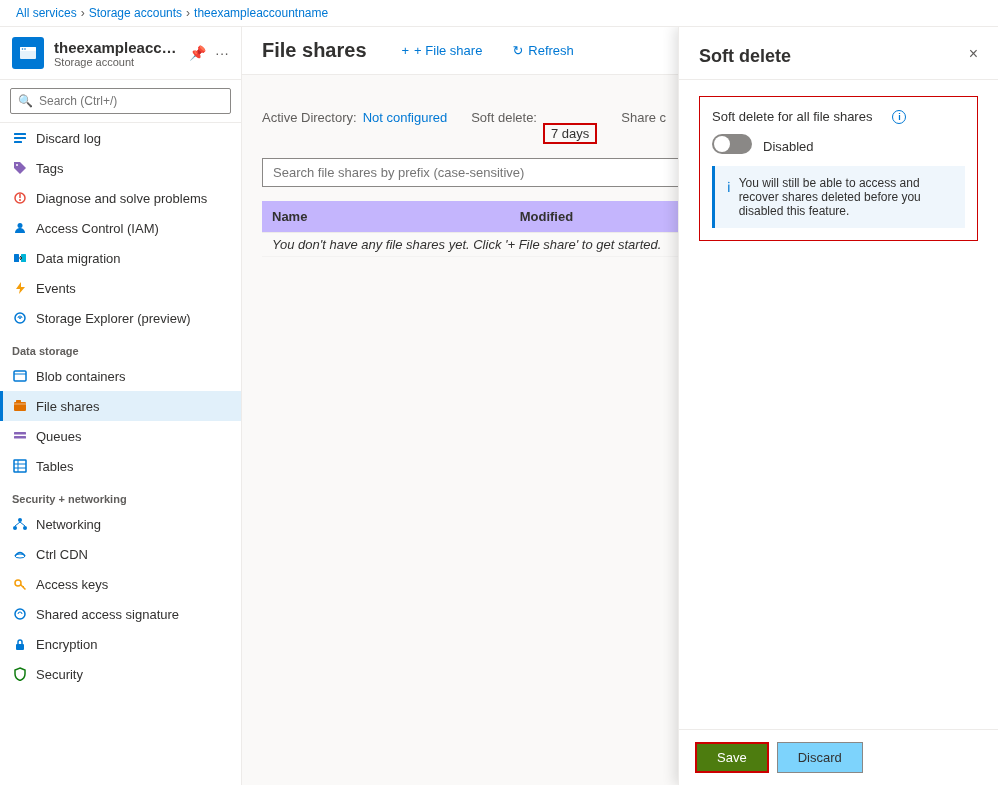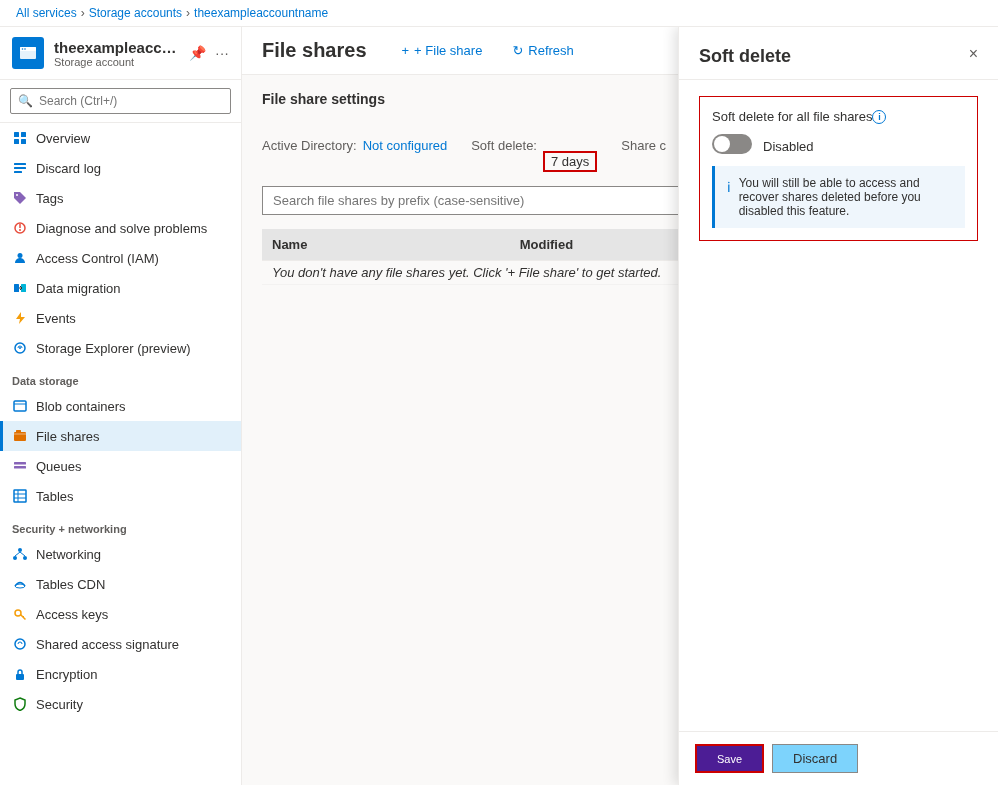--- a/index.html
+++ b/index.html
@@ -219,21 +219,21 @@
 
     
     .data-table { width: 100%; border-collapse: collapse; }
     .data-table th {
       text-align: left;
       padding: 8px 10px;
       font-weight: 600;
       color: #323130;
       font-size: 13px;
       border-bottom: 1px solid #edebe9;
-      background: #e5e5e5;
+      background: #c4b5fd;
     }
     .data-table td {
       padding: 4px 10px;
       color: #605e5c;
       font-size: 13px;
       border-bottom: 1px solid #f3f2f1;
       font-style: italic;
     }
     .empty-row td { color: #323130; font-size: 13px; }
 
@@ -271,21 +271,21 @@
     .panel-body { flex: 1; padding: 16px 20px; overflow-y: auto; }
 
     .soft-delete-box {
       border: 1px solid #c00;
       padding: 12px;
       margin-bottom: 14px;
     }
     .soft-delete-box-header {
       display: flex;
       align-items: center;
-      gap: 0;
+      gap: 20px;
       margin-bottom: 10px;
       font-size: 13px;
       font-weight: 500;
       color: #323130;
     }
     .toggle-switch {
       display: flex;
       align-items: flex-end;
       gap: 11px;
       margin-bottom: 0;
@@ -324,24 +324,24 @@
 
     .panel-footer {
       padding: 12px 16px;
       border-top: 1px solid #edebe9;
       display: flex;
       gap: 8px;
       justify-content: flex-start;
     }
     .btn-save {
       padding: 6px 20px;
-      background: #4c1d95;
+      background: #4d7c0f;
       color: #fff;
       border: 2px solid #c00;
-      font-size: 11px;
+      font-size: 13px;
       cursor: pointer;
       font-weight: 500;
     }
     .btn-discard {
       padding: 6px 20px;
       background: #7dd3fc;
       color: #323130;
       border: 1px solid #8a8886;
       font-size: 13px;
       cursor: pointer;
@@ -406,31 +406,20 @@
         <span class="search-icon-inner">🔍</span>
         <input type="text" placeholder="Search (Ctrl+/)" style="">
       </div>
     </div>
 
     <div class="sidebar-nav">
 
       <div class="nav-item">
         <span class="nav-icon">
           <svg width="14" height="14" viewBox="0 0 14 14">
-              <rect x="1" y="1" width="5" height="5" fill="#0078d4" rx="0.5"></rect>
-              <rect x="8" y="1" width="5" height="5" fill="#0078d4" rx="0.5"></rect>
-              <rect x="1" y="8" width="5" height="5" fill="#0078d4" rx="0.5"></rect>
-              <rect x="8" y="8" width="5" height="5" fill="#0078d4" rx="0.5"></rect>
-            </svg>
-        </span>
-        <span>Overview</span>
-      </div>
-      <div class="nav-item">
-        <span class="nav-icon">
-          <svg width="14" height="14" viewBox="0 0 14 14">
               <rect x="1" y="2" width="12" height="2" fill="#0078d4" rx="0.5"></rect>
               <rect x="1" y="6" width="12" height="2" fill="#0078d4" rx="0.5"></rect>
               <rect x="1" y="10" width="8" height="2" fill="#0078d4" rx="0.5"></rect>
             </svg>
         </span>
         <span>Discard log</span>
       </div>
       <div class="nav-item">
         <span class="nav-icon">
           <svg width="14" height="14" viewBox="0 0 14 14">
@@ -542,21 +531,21 @@
         </span>
         <span>Networking</span>
       </div>
       <div class="nav-item">
         <span class="nav-icon">
           <svg width="14" height="14" viewBox="0 0 14 14">
               <path d="M2 9 Q7 2 12 9" fill="none" stroke="#0078d4" stroke-width="1.5"></path>
               <ellipse cx="7" cy="9" rx="5" ry="2" fill="none" stroke="#0078d4" stroke-width="1"></ellipse>
             </svg>
         </span>
-        <span>Tables CDN</span>
+        <span>Ctrl CDN</span>
       </div>
       <div class="nav-item">
         <span class="nav-icon">
           <svg width="14" height="14" viewBox="0 0 14 14">
               <circle cx="5" cy="6" r="3" fill="none" stroke="#f59e0b" stroke-width="1.5"></circle>
               <path d="M7.5 7.5l5 5" stroke="#f59e0b" stroke-width="1.5"></path>
               <line x1="10" y1="10" x2="11" y2="9" stroke="#f59e0b" stroke-width="1"></line>
             </svg>
         </span>
         <span>Access keys</span>
@@ -598,21 +587,20 @@
         <span>+</span>
         <span>+ File share</span>
       </button>
       <button class="toolbar-btn">
         <span>↻</span>
         <span>Refresh</span>
       </button>
     </div>
 
     <div class="content-body">
-      <div class="section-title">File share settings</div>
 
       
       <div class="settings-row">
         <div class="settings-item">
           <span class="settings-label">Active Directory:</span>
           <span class="settings-value-link">Not configured</span>
         </div>
         <div class="settings-item">
           <span class="settings-label">Soft delete:</span>
           <span class="settings-value-highlight">7 days</span>

